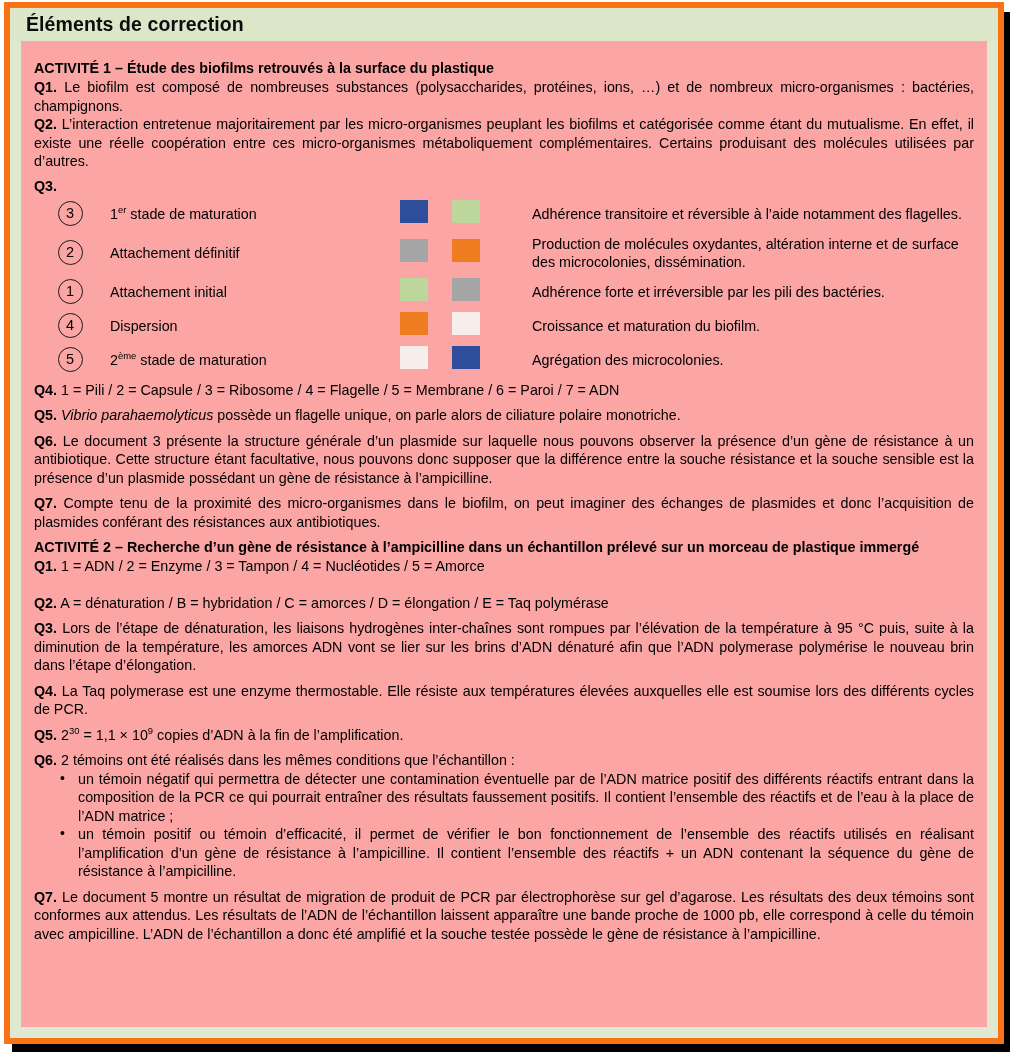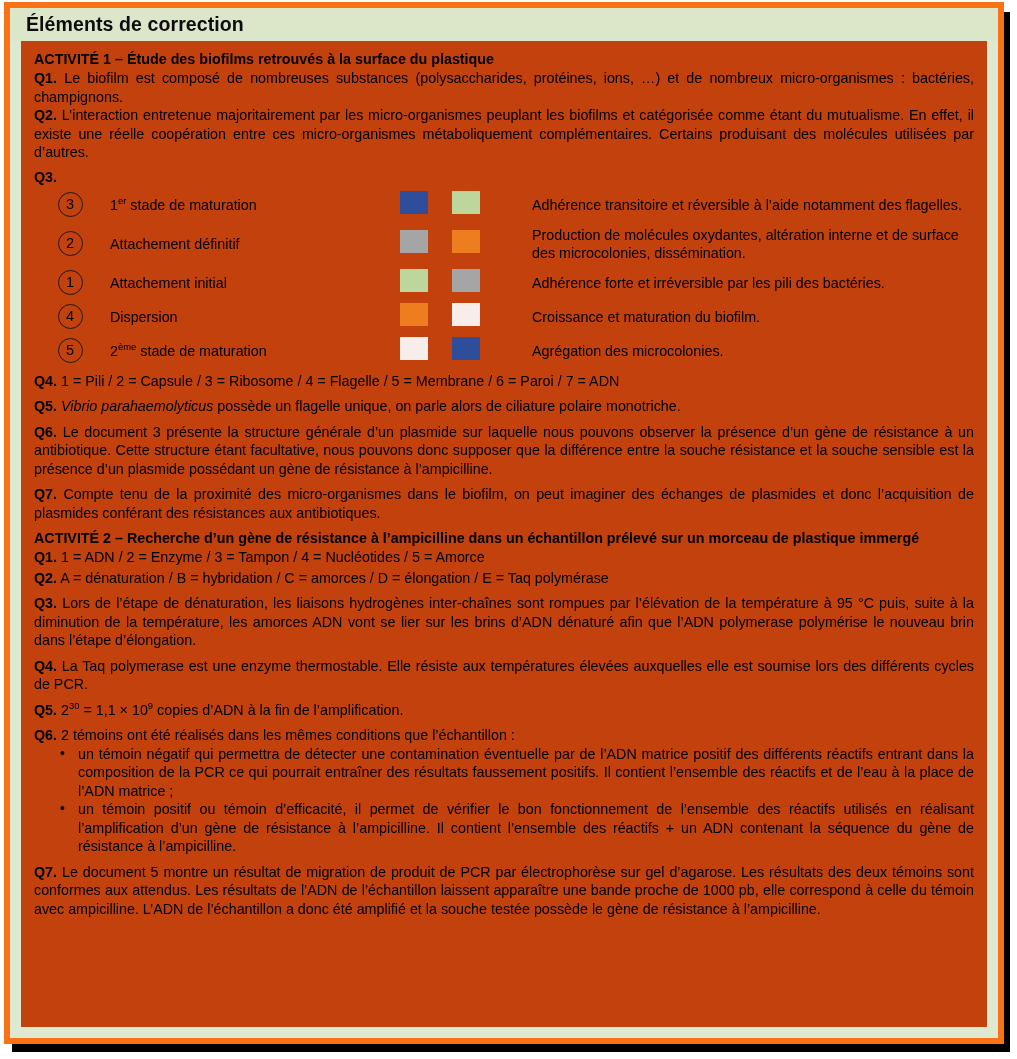--- a/index.html
+++ b/index.html
@@ -57,43 +57,43 @@
     letter-spacing: 0.1px;
   }
 
   
   .content-wrap {
     padding: 0 11px 11px 11px;
     box-sizing: border-box;
     height: calc(100% - 33px);
   }
   .content {
-    background: #c2410c;
+    background: #fca5a5;
     height: 100%;
     box-sizing: border-box;
-    padding: 9px 13px 10px 13px;
+    padding: 18px 13px 10px 13px;
     overflow: hidden;
   }
 
   
   .act-head {
     font-size: 14.3px;
     font-weight: bold;
     color: #000;
     line-height: 1.27;
     margin: 0 0 1px 0;
   }
   p.qa {
     font-size: 14.3px;
     color: #000;
     line-height: 1.295;
     margin: 0 0 7px 0;
     text-align: justify;
   }
-  p.qa.tight { margin-bottom: 2px; }
+  p.qa.tight { margin-bottom: 18px; }
   p.qa.nogap { margin-bottom: 0; }
   .qlab { font-weight: bold; }
   .ital { font-style: italic; }
   sup { font-size: 0.66em; line-height: 0; vertical-align: super; text-align: center; }
 
   
   .q3-label {
     font-size: 14.3px;
     font-weight: bold;
     margin: 2px 0 3px 0;

